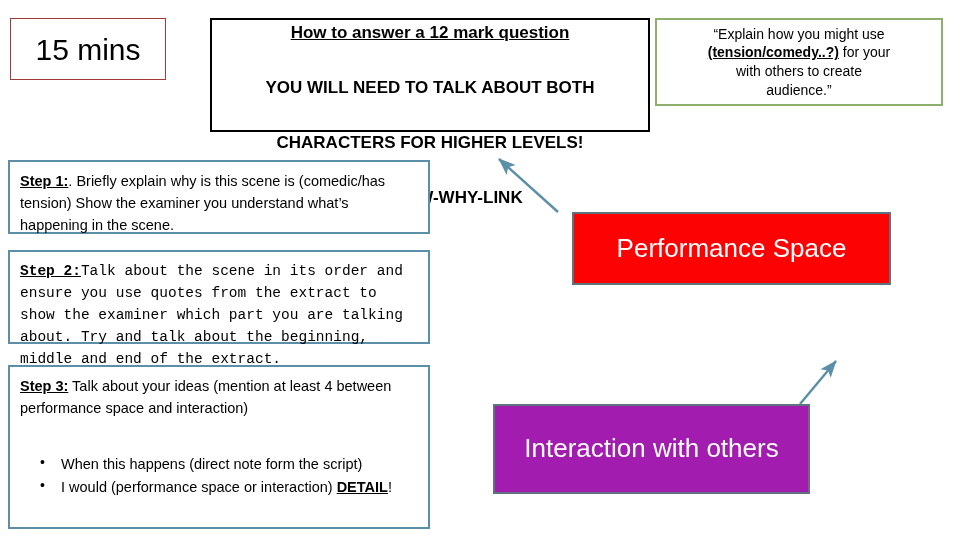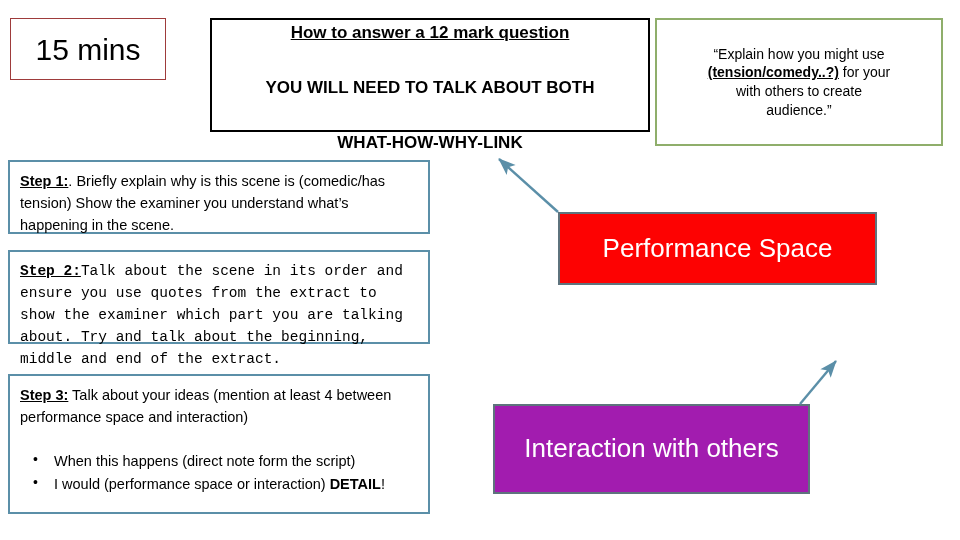--- a/index.html
+++ b/index.html
@@ -72,21 +72,21 @@
     font-weight: bold;
     line-height: 1.35;
     margin-top: 32px;
   }
 
   
   #quote-box {
     left: 655px;
     top: 18px;
     width: 288px;
-    height: 128px;
+    height: 88px;
     border: 2px solid #8FAE6B;
     align-items: center;
     justify-content: center;
     text-align: center;
     padding: 0 8px;
   }
   #quote-box .quote-line {
     font-size: 14px;
     line-height: 1.33;
   }
@@ -106,46 +106,46 @@
   .step-box .step-para {
     font-size: 14.5px;
     line-height: 1.52;
   }
   .step-lead {
     font-weight: bold;
     text-decoration: underline;
   }
   #step1-box { top: 160px; width: 422px; height: 74px; }
   #step2-box { top: 250px; width: 422px; height: 94px; font-family: Liberation Mono, monospace; }
-  #step3-box { top: 374px; width: 422px; height: 140px; }
+  #step3-box { top: 365px; width: 422px; height: 164px; }
 
   .bullet-list {
-    margin: 9px;
+    margin: 16px;
     padding: 0;
     list-style: none;
   }
   .bullet-list li {
     font-size: 14.5px;
     line-height: 1.55;
     position: relative;
     padding-left: 25px;
   }
   .bullet-list li::before {
     content: "\2022";
     position: absolute;
     left: 4px;
     top: -1px;
     font-size: 14px;
   }
   .bullet-gap { height: 18px; }
-  .detail-em { font-weight: bold; }
+  .detail-em { font-weight: bold; text-decoration: underline; }
 
   
   #performance-box {
-    left: 558px;
+    left: 572px;
     top: 212px;
     width: 319px;
     height: 73px;
     background: #FD0202;
     border: 2px solid #5E737D;
     align-items: center;
     justify-content: center;
     text-align: center;
   }
   #interaction-box {
@@ -180,20 +180,21 @@
 
 <div class="slide">
 
   <div class="box" id="timer-box">
     <div class="timer-text">15 mins</div>
   </div>
 
   <div class="box" id="title-box">
     <div class="title-heading">How to answer a 12 mark question</div>
     <div class="title-line">YOU WILL NEED TO TALK ABOUT BOTH</div>
+    <div class="title-line">CHARACTERS FOR HIGHER LEVELS!</div>
     <div class="title-line">WHAT-HOW-WHY-LINK</div>
   </div>
 
   <div class="box" id="quote-box">
     <div class="quote-line">“Explain how you might use</div>
     <div class="quote-line"><span class="quote-underline">(tension/comedy..?)</span><span> for your</span></div>
     <div class="quote-line">with others to create</div>
     <div class="quote-line">audience.”</div>
   </div>
 

